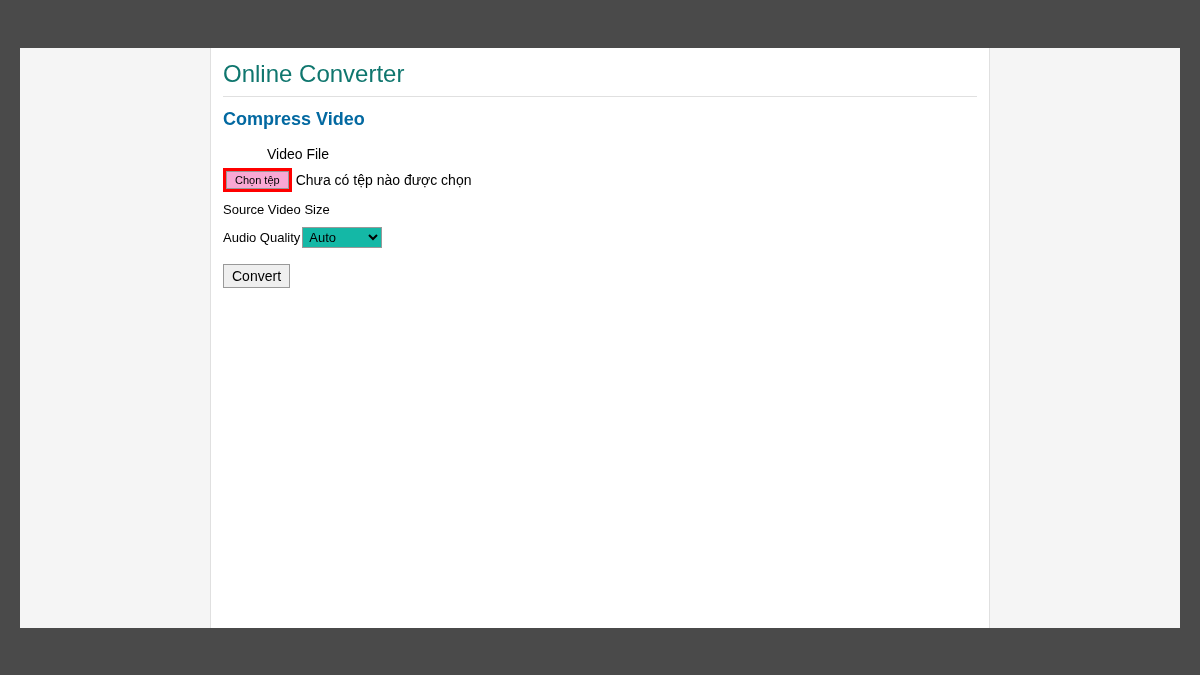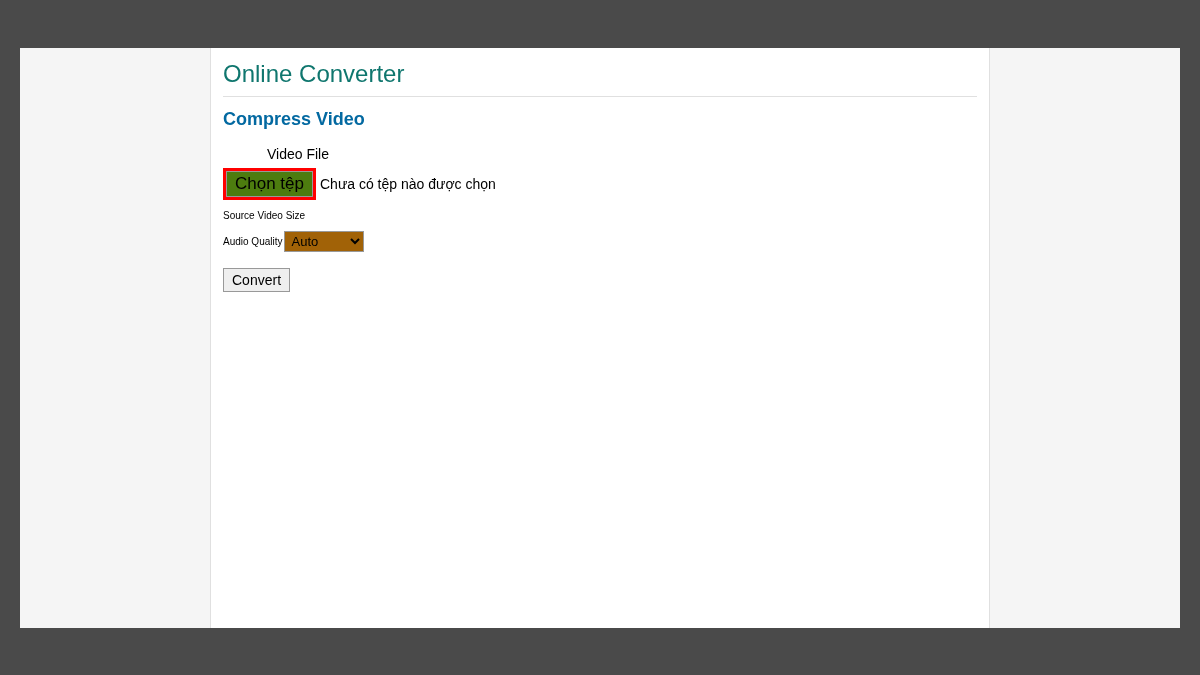--- a/index.html
+++ b/index.html
@@ -63,57 +63,57 @@
       margin-left: 44px;
     }
     .file-input-wrapper {
       display: inline-flex;
       align-items: center;
       border: 3px solid #ff0000;
       padding: 0px;
       margin-right: 2px;
     }
     .file-button {
-      background-color: #4d7c0f;
+      background-color: #f9a8d4;
       border: 1px solid #999;
       padding: 2px 8px;
-      font-size: 17px;
+      font-size: 11px;
       cursor: pointer;
       font-family: inherit;
     }
     .file-status {
       font-size: 14px;
       margin-left: 2px;
     }
     .size-input {
       width: 50px;
       border: 1px solid #999;
       padding: 1px 2px;
       font-size: 13px;
       margin: 0 4px;
     }
     .audio-select {
       border: 1px solid #999;
       font-size: 13px;
       padding: 1px 2px;
       margin-left: 2px;
       width: 80px;
-      background-color: #a16207;
+      background-color: #14b8a6;
     }
     .convert-button {
       background-color: #efefef;
       border: 1px solid #999;
       padding: 3px 8px;
       font-size: 14px;
       cursor: pointer;
       margin-top: 6px;
       font-family: inherit;
     }
     .inline-label {
-      font-size: 10px;
+      font-size: 13px;
       text-align: right;
     }
   </style>
 </head>
 <body>
 
 <div class="page-wrapper">
   <div class="content-container">
     <h1 class="site-title">Online Converter</h1>
     <hr class="divider">

